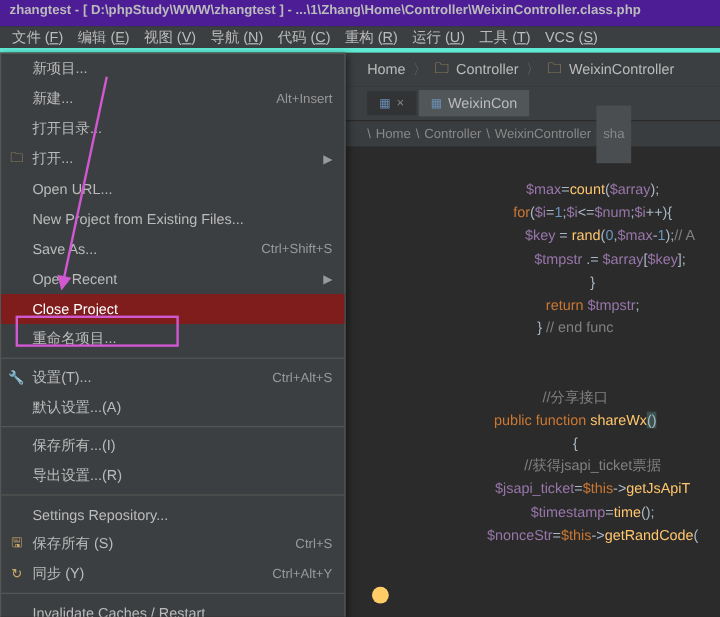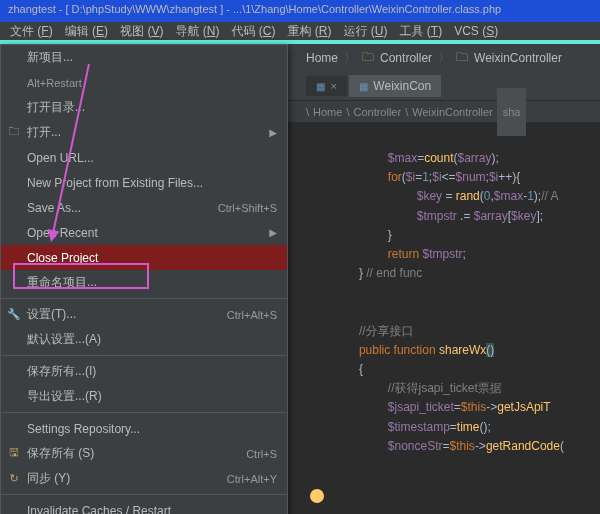--- a/index.html
+++ b/index.html
@@ -1,18 +1,18 @@
 <!DOCTYPE html>
 <html><head>
 <meta charset="utf-8">
 <style>
 * { margin: 0; padding: 0; box-sizing: border-box; font-family: "Segoe UI", Arial, sans-serif; }
 body { width: 600px; height: 514px; overflow: hidden; background: #2b2b2b; position: relative; }
 
-.title-bar { height: 22px; background: #1d4ed8; color: #bbb; font-size: 11px; padding: 3px 8px; white-space: nowrap; overflow: hidden; }
+.title-bar { height: 22px; background: #4c1d95; color: #bbb; font-size: 11px; padding: 3px 8px; white-space: nowrap; overflow: hidden; font-weight: bold; }
 
 .menu-bar { height: 22px; background: #3c3f41; color: #bbb; font-size: 12px; display: flex; align-items: center; padding: 0 4px; border-bottom: 4px solid #5eead4; }
 .menu-bar span { padding: 2px 6px; cursor: pointer; }
 .menu-bar span u { text-decoration: underline; }
 
 .breadcrumb-area { height: 28px; background: #3c3f41; color: #bbb; font-size: 12px; display: flex; align-items: center; padding-left: 306px; gap: 6px; }
 .breadcrumb-area .folder-icon { color: #c9a76b; }
 .bc-sep { color: #666; }
 
 .tabs-area { height: 28px; background: #3c3f41; display: flex; align-items: center; padding-left: 306px; gap: 2px; font-size: 12px; }
@@ -29,21 +29,21 @@
 .editor .gutter .bulb { width: 14px; height: 14px; background: #ffcc66; border-radius: 50%; display: block; }
 
 .k-key { color: #cc7832; }
 .k-var { color: #9876aa; }
 .k-num { color: #6897bb; }
 .k-fn { color: #ffc66d; }
 .k-cmt { color: #808080; }
 .k-this { color: #cc7832; }
 .k-brace-hl { background: #3b514d; }
 
-.editor pre { font-family: Consolas, monospace; white-space: pre; }
+.editor pre { font-family: Consolas, monospace; white-space: pre; text-align: center; }
 
 
 .dropdown { position: absolute; left: 0; top: 44px; width: 288px; background: #3c3f41; border: 1px solid #555; box-shadow: 2px 2px 6px rgba(0,0,0,0.5); z-index: 100; }
 .dropdown .item { display: flex; align-items: center; height: 25px; padding: 0 10px 0 26px; color: #bbb; font-size: 12px; cursor: pointer; position: relative; }
 .dropdown .item .label { flex: 1; }
 .dropdown .item .shortcut { color: #999; font-size: 11px; }
 .dropdown .item .arrow { color: #999; font-size: 10px; }
 .dropdown .item.highlighted { background: #7f1d1d; color: #fff; }
 .dropdown .sep { height: 1px; background: #555; margin: 3px 0; }
 .dropdown .item .icon { position: absolute; left: 6px; width: 14px; text-align: center; color: #c9a76b; font-size: 11px; }
@@ -122,21 +122,22 @@
         <span class="k-var">$jsapi_ticket</span><span>=</span><span class="k-this">$this</span><span>-&gt;</span><span class="k-fn">getJsApiT</span>
         <span class="k-var">$timestamp</span><span>=</span><span class="k-fn">time</span><span>();</span>
         <span class="k-var">$nonceStr</span><span>=</span><span class="k-this">$this</span><span>-&gt;</span><span class="k-fn">getRandCode</span><span>(</span></pre>
 </div>
 
 <div class="dropdown" id="dropdown">
   <div class="item">
       <span class="label">新项目...</span>
     </div>
     <div class="item">
-      <span class="shortcut">Alt+Restart</span>
+      <span class="label">新建...</span>
+      <span class="shortcut">Alt+Insert</span>
     </div>
     <div class="item">
       <span class="label">打开目录...</span>
     </div>
     <div class="item">
       <span class="icon">🗀</span>
       <span class="label">打开...</span>
       <span class="arrow">▶</span>
     </div>
     <div class="item">

